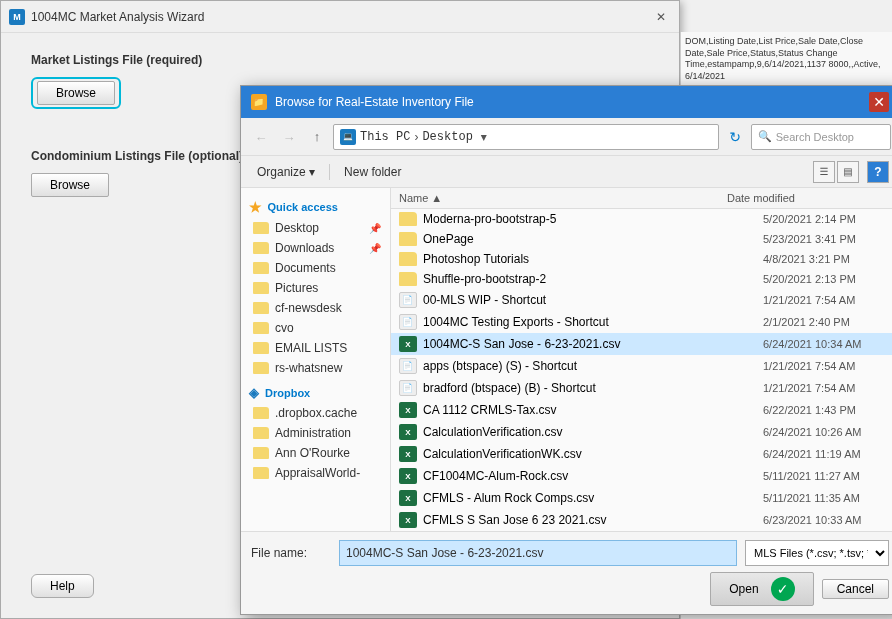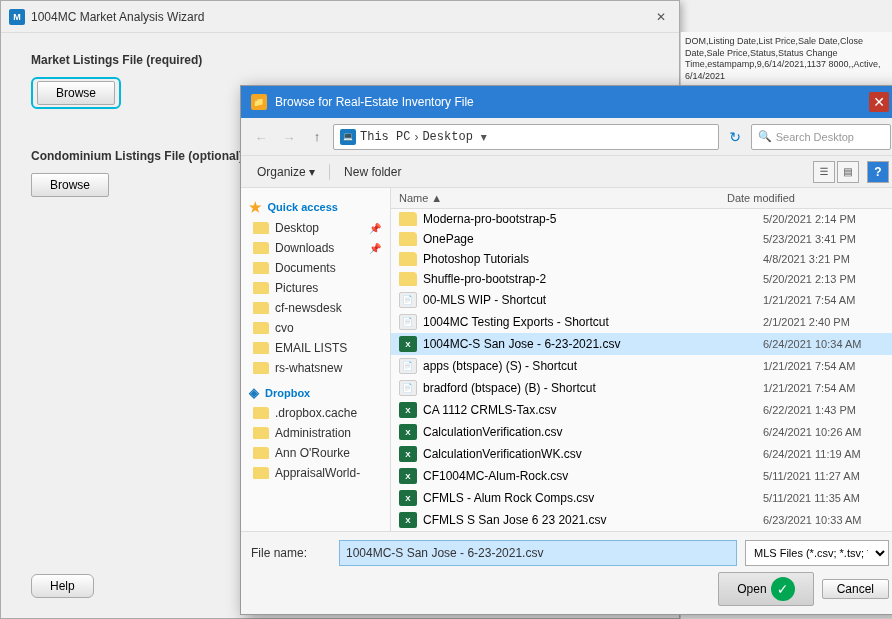--- a/index.html
+++ b/index.html
@@ -389,21 +389,21 @@
     }
     .open-btn {
       background: linear-gradient(to bottom, #e8e8e8, #d0d0d0);
       border: 1px solid #aaa;
       padding: 4px 18px;
       font-size: 12px;
       cursor: pointer;
       border-radius: 2px;
       display: flex;
       align-items: center;
-      gap: 4px;
+      gap: 12px;
     }
     .open-btn-green {
       width: 24px; height: 24px;
       background: #00a651;
       border-radius: 50%;
       display: flex; align-items: center; justify-content: center;
       color: white; font-size: 14px;
     }
     .cancel-btn {
       background: linear-gradient(to bottom, #ffffff, #e0e0e0);

